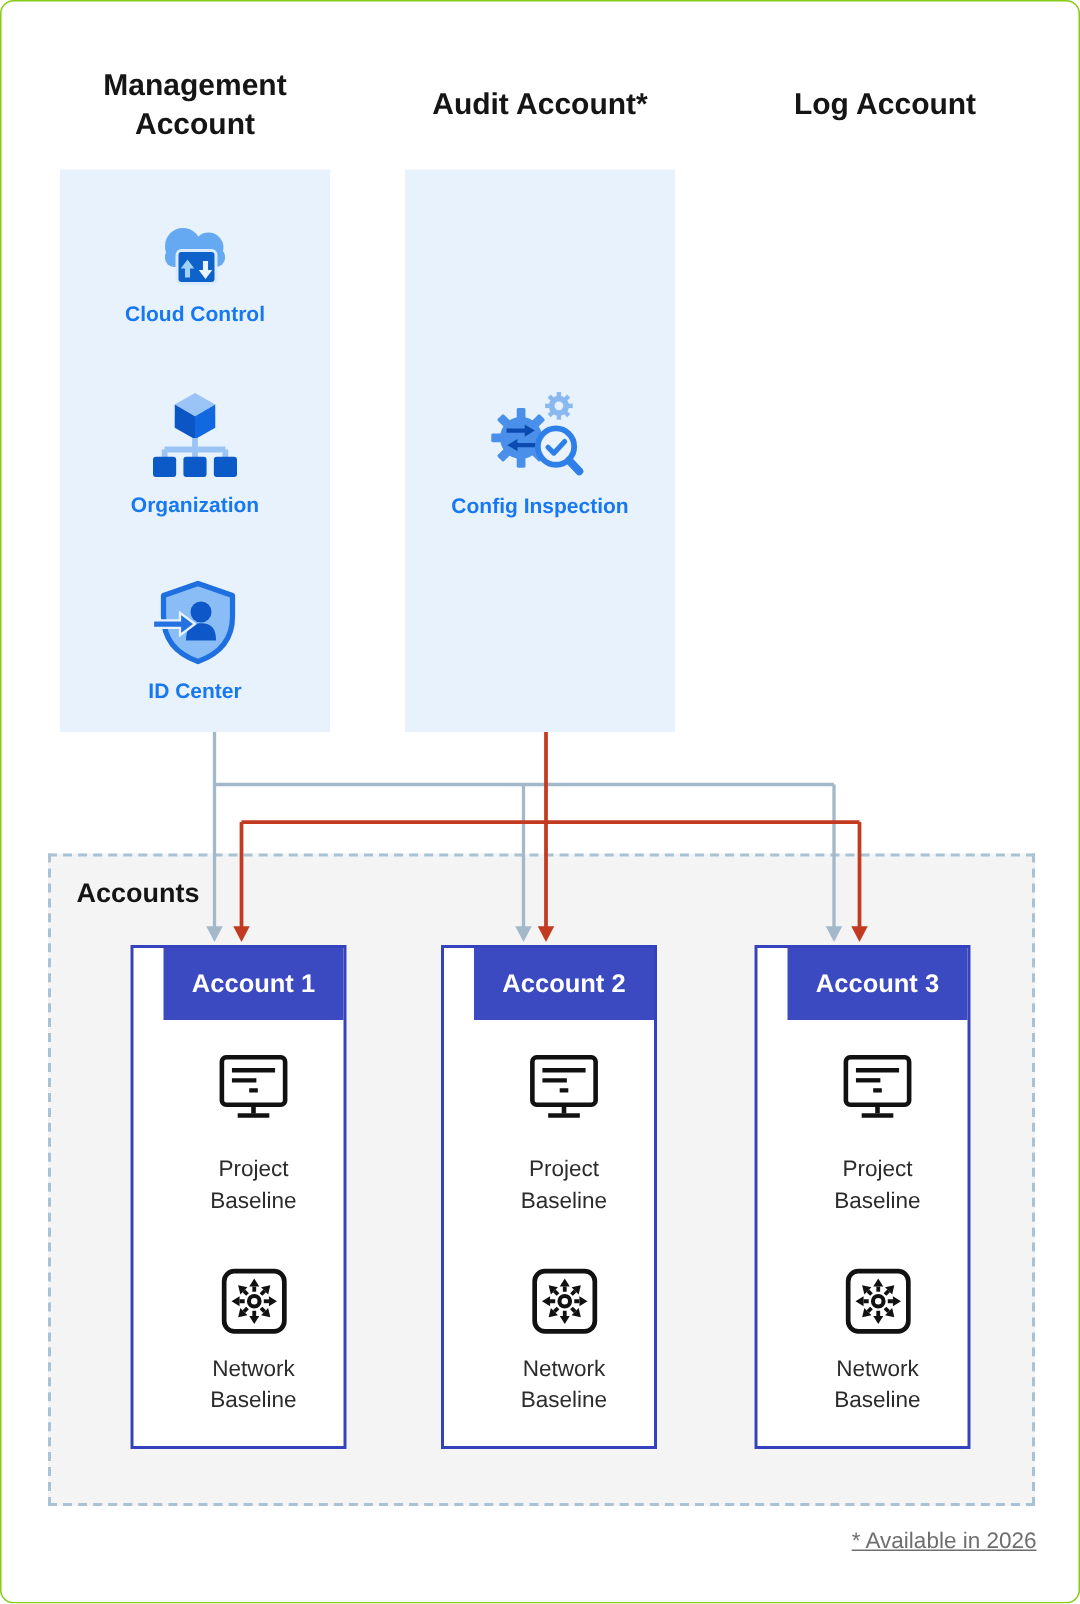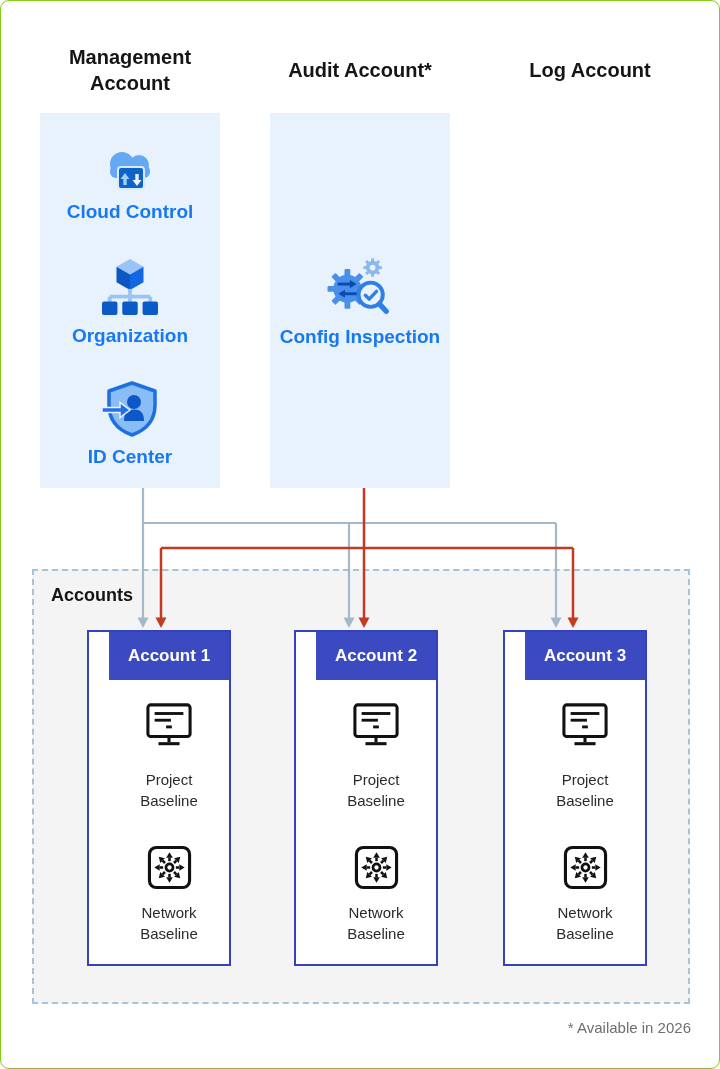--- a/index.html
+++ b/index.html
@@ -12,41 +12,41 @@
     position:absolute;top:36px;height:66px;width:180px;
     display:flex;align-items:center;justify-content:center;text-align:center;
     font-size:20px;line-height:26px;font-weight:bold;color:#151515;
   }
   .col-title span{display:inline-block;max-width:150px;}
   .panel{position:absolute;top:112px;width:180px;height:375px;background:#e8f2fd;}
   .panel-multi{display:flex;flex-direction:column;justify-content:space-between;
     box-sizing:border-box;padding:32px 0 20px;}
   .panel-single{display:flex;align-items:center;justify-content:center;}
   .service{display:flex;flex-direction:column;align-items:center;}
-  .service-label{margin-top:8px;font-size:19px;font-weight:bold;color:#1778f2;white-space:nowrap;}
+  .service-label{margin-top:8px;font-size:14px;font-weight:bold;color:#1778f2;white-space:nowrap;}
   .arrows{position:absolute;left:0;top:0;pointer-events:none;}
   .accounts-box{
     position:absolute;left:31px;top:568px;width:658px;height:435px;
     box-sizing:border-box;background:#f4f4f5;border:2px dashed #a9c3d6;
   }
   .accounts-label{position:absolute;left:17px;top:14px;font-size:18px;font-weight:bold;color:#151515;}
   .account-card{
     position:absolute;top:59px;width:144px;height:336px;box-sizing:border-box;
     background:#ffffff;border:2px solid #3443bd;padding-left:20px;
   }
   .account-header{
     height:48px;background:#3b4ac0;display:flex;align-items:center;justify-content:center;
     color:#ffffff;font-size:17px;font-weight:bold;
   }
   .account-body{display:flex;flex-direction:column;align-items:center;padding-top:22px;}
   .item-label{font-size:15px;line-height:21px;color:#2b2b2b;text-align:center;width:100px;}
   .item-label.first{margin-top:21px;}
   .item-icon2{margin-top:34px;}
   .item-label.second{margin-top:12px;}
-  .footnote{position:absolute;right:28px;top:1018px;font-size:15px;color:#6e6e6e;}
+  .footnote{position:absolute;right:28px;top:1018px;font-size:15px;color:#6e6e6e;text-decoration:underline;}
   .defs{position:absolute;width:0;height:0;overflow:hidden;}
 </style>
 </head>
 <body>
 
 <svg class="defs" aria-hidden="true">
   <defs>
     <symbol id="ic-cloud-control" viewBox="0 0 58 48">
       <g fill="#64a9f2">
         <circle cx="21" cy="19" r="12"></circle>

